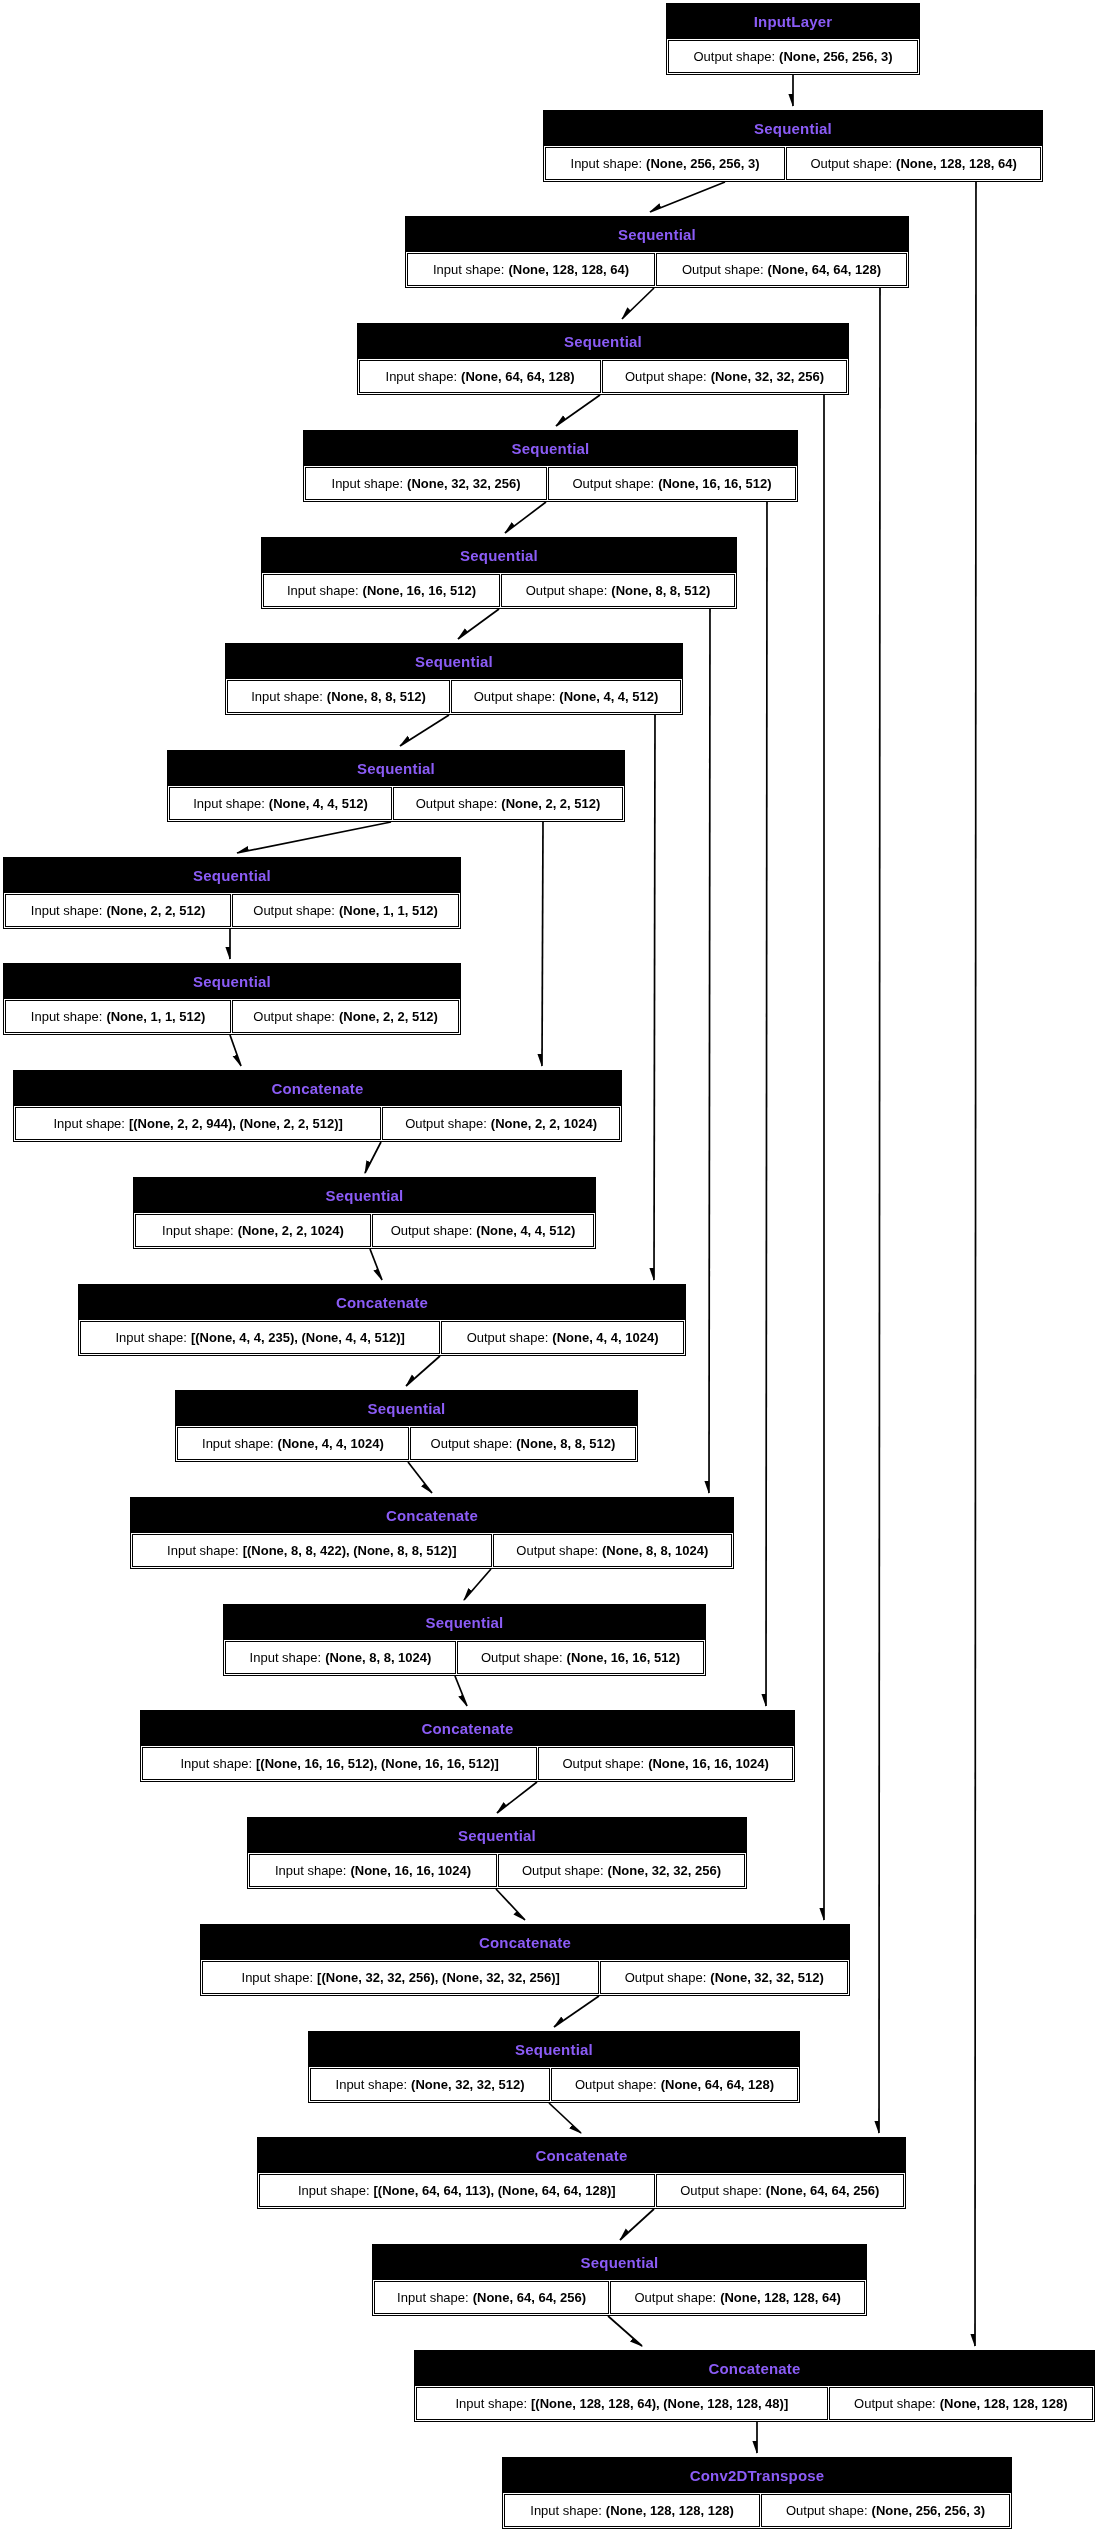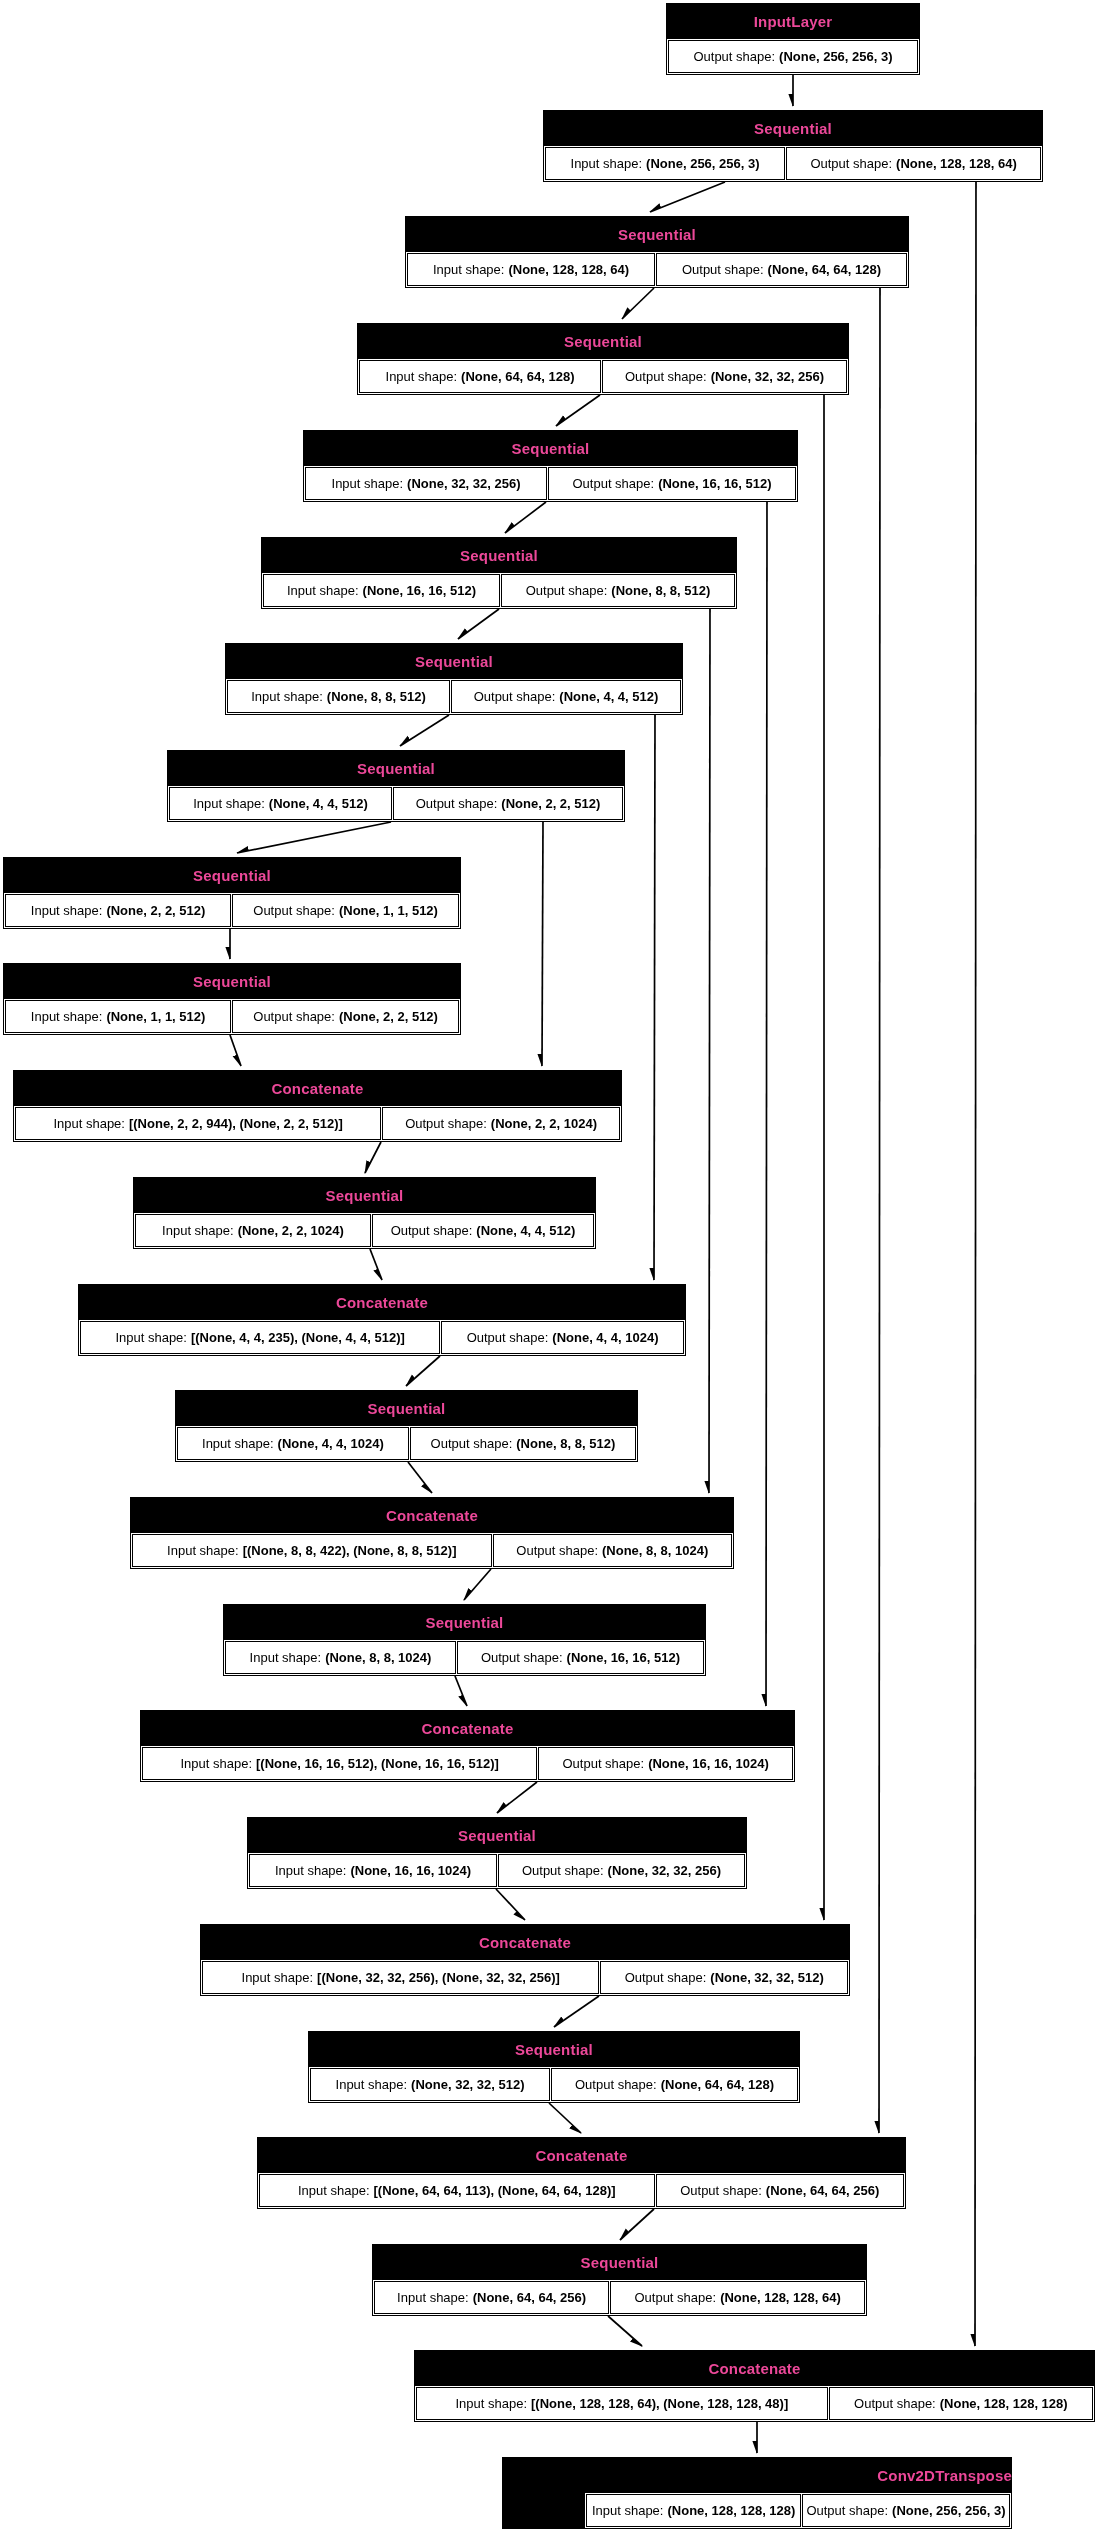--- a/index.html
+++ b/index.html
@@ -15,21 +15,21 @@
     position:absolute;
     background:#000000;
     box-sizing:border-box;
     height:72px;
     display:flex;
     flex-direction:column;
   }
   .node-header{
     height:37px;
     display:flex;align-items:center;justify-content:center;
-    color:#ec4899;
+    color:#8b5cf6;
     font-weight:bold;
     font-size:15px;
     letter-spacing:0.2px;
     white-space:nowrap;
   }
   .node-body{
     flex:1;
     display:flex;
     gap:3px;
     padding:1px 3px 3px 3px;
@@ -382,21 +382,21 @@
           <div class="cell" style="flex: 0 0 60.7%;">
             <span>Input shape: </span>
             <b>[(None, 128, 128, 64), (None, 128, 128, 48)]</b>
           </div>
           <div class="cell out">
             <span>Output shape: </span>
             <b>(None, 128, 128, 128)</b>
           </div>
         </div>
       </div>
-      <div class="node" style="left: 502px; top: 2457px; width: 510px; align-items: flex-end;">
+      <div class="node" style="left: 502px; top: 2457px; width: 510px;">
         <div class="node-header">Conv2DTranspose</div>
         <div class="node-body">
           <div class="cell" style="flex: 0 0 50.4%;">
             <span>Input shape: </span>
             <b>(None, 128, 128, 128)</b>
           </div>
           <div class="cell out">
             <span>Output shape: </span>
             <b>(None, 256, 256, 3)</b>
           </div>

